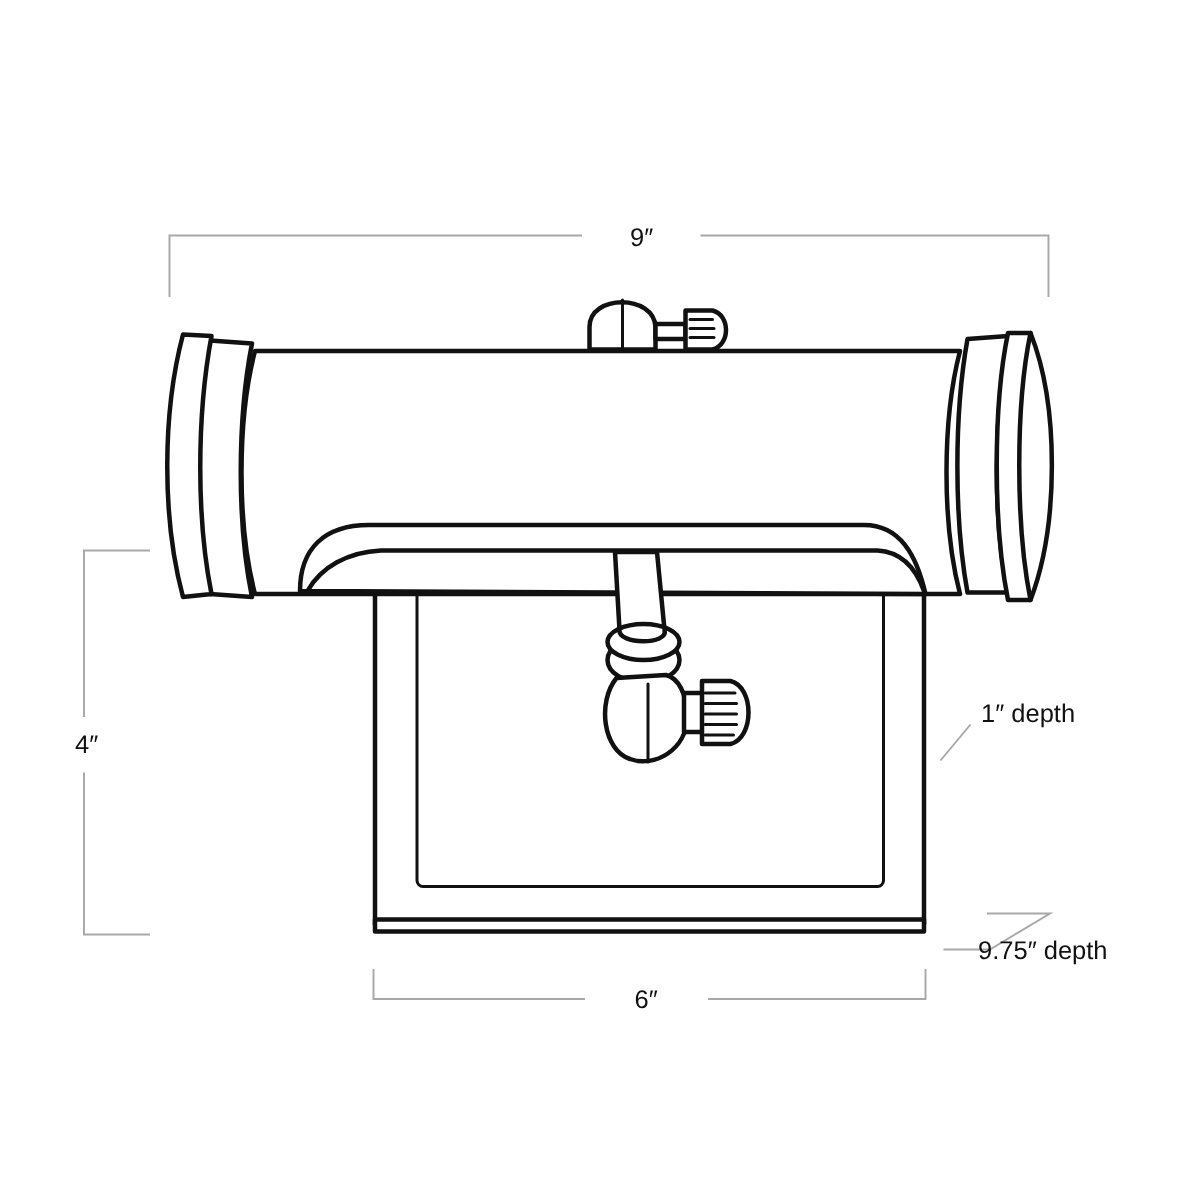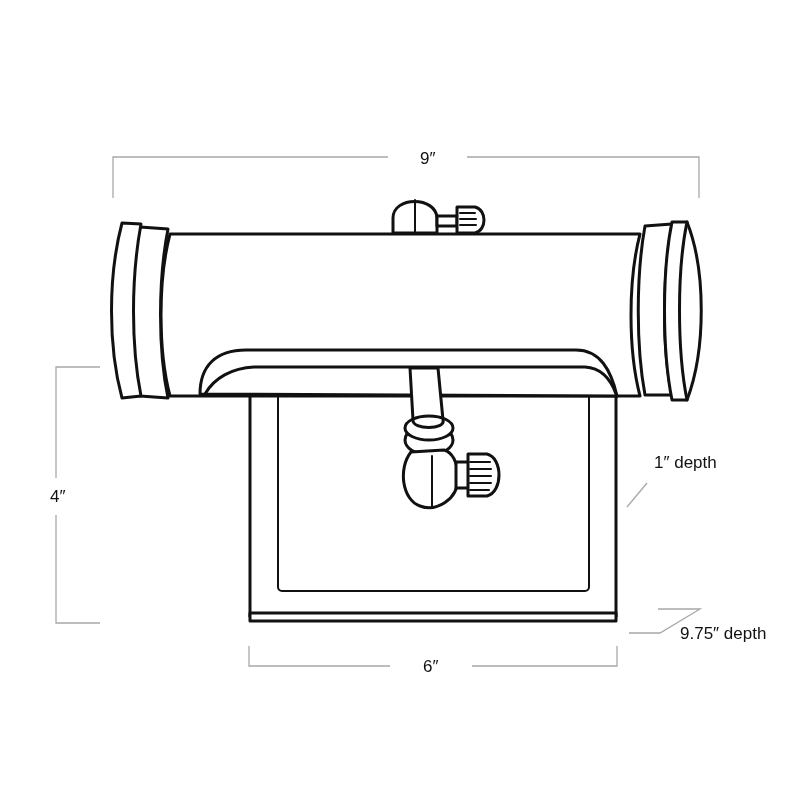--- a/index.html
+++ b/index.html
@@ -99,16 +99,16 @@
       <line class="ink-thin" x1="470" y1="469" x2="491" y2="469"></line>
       <line class="ink-thin" x1="470" y1="476" x2="491" y2="476"></line>
       <line class="ink-thin" x1="470" y1="483" x2="491" y2="483"></line>
       <line class="ink-thin" x1="470" y1="490" x2="489" y2="490"></line>
     </g>
   </svg>
 
   <div class="label" style="left:420px; top:150px;">9″</div>
   <div class="label" style="left:50px; top:488px;">4″</div>
   <div class="label" style="left:423px; top:658px;">6″</div>
-  <div class="label" style="left:654px; top:454px;">1″ depth</div>
-  <div class="label" style="left:680px; top:625px;">9.75″ depth</div>
+  <div class="label" style="left:654px; top:467px;">1″ depth</div>
+  <div class="label" style="left:652px; top:625px;">9.75″ depth</div>
 
 </div>
 
 </body></html>

